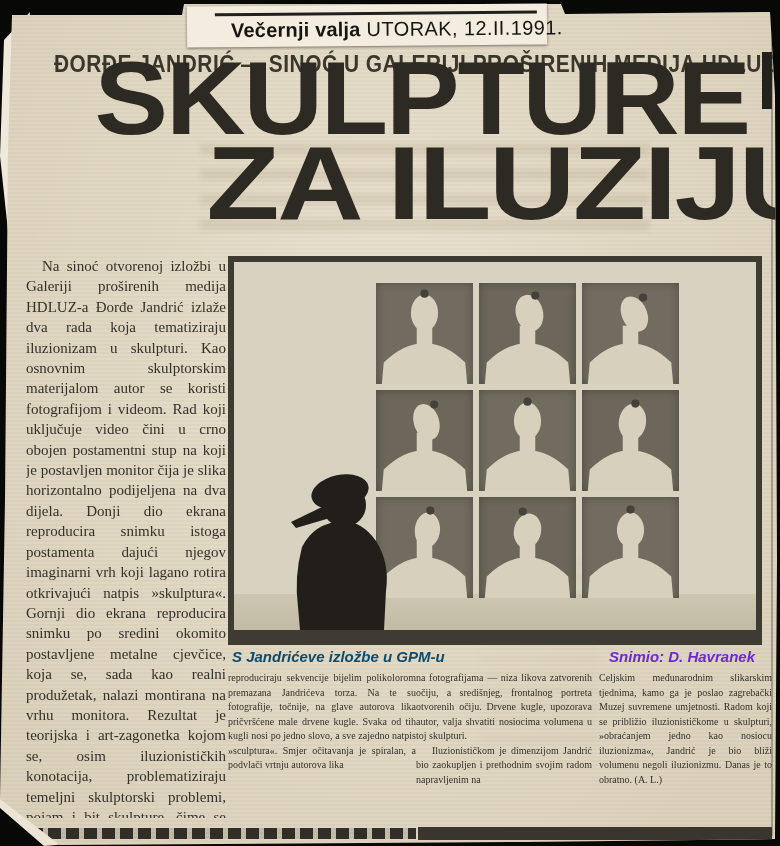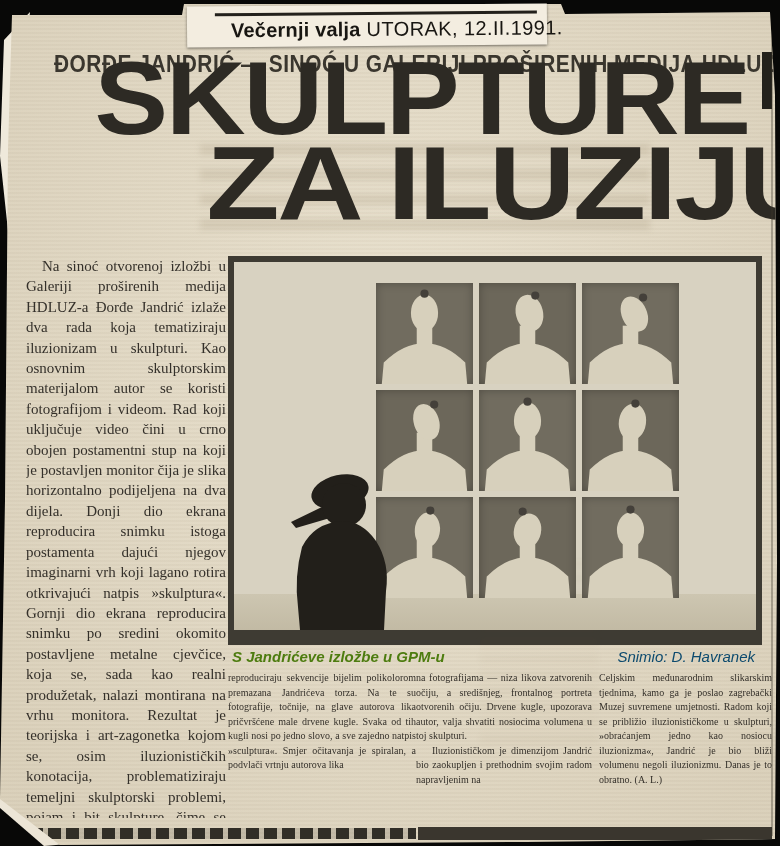--- a/index.html
+++ b/index.html
@@ -59,23 +59,23 @@
      background:linear-gradient(#cdc6b1,#c2baa4);}
   .photo-grid{position:absolute;left:142px;top:21px;width:303px;height:314px;z-index:1;
      display:grid;grid-template-columns:repeat(3,1fr);grid-template-rows:repeat(3,1fr);gap:6px;}
   .cell{background:#716c5f;box-shadow:inset 0 0 10px rgba(0,0,0,.28);}
   .cell:nth-child(2n){background:#6c675a;}
   .cell svg{display:block;width:100%;height:100%;}
   .silhouette{position:absolute;left:56px;top:207px;width:104px;height:161px;z-index:2;}
   .silhouette svg{display:block;width:100%;height:100%;}
   
   .caption{position:absolute;left:232px;top:648px;font-family:"Liberation Sans",sans-serif;
-     font-style:italic;font-weight:700;font-size:15px;color:#4d7c0f;}
+     font-style:italic;font-weight:700;font-size:15px;color:#0c4a6e;}
   .credit{position:absolute;right:25px;top:648px;font-family:"Liberation Sans",sans-serif;
-     font-style:italic;font-weight:400;font-size:15px;color:#0c4a6e;}
+     font-style:italic;font-weight:700;font-size:15px;color:#6d28d9;}
   
   .strip-dashed{position:absolute;left:30px;top:828px;width:386px;height:11px;
      background:repeating-linear-gradient(90deg,#312e27 0 13px,rgba(49,46,39,.15) 13px 18px);}
   .strip-solid{position:absolute;left:418px;top:827px;width:354px;height:13px;background:#3a362e;}
   .right-edge-line{position:absolute;left:771px;top:14px;width:2px;height:822px;
      background:rgba(60,54,44,.35);}
 </style>
 </head>
 <body>
 

